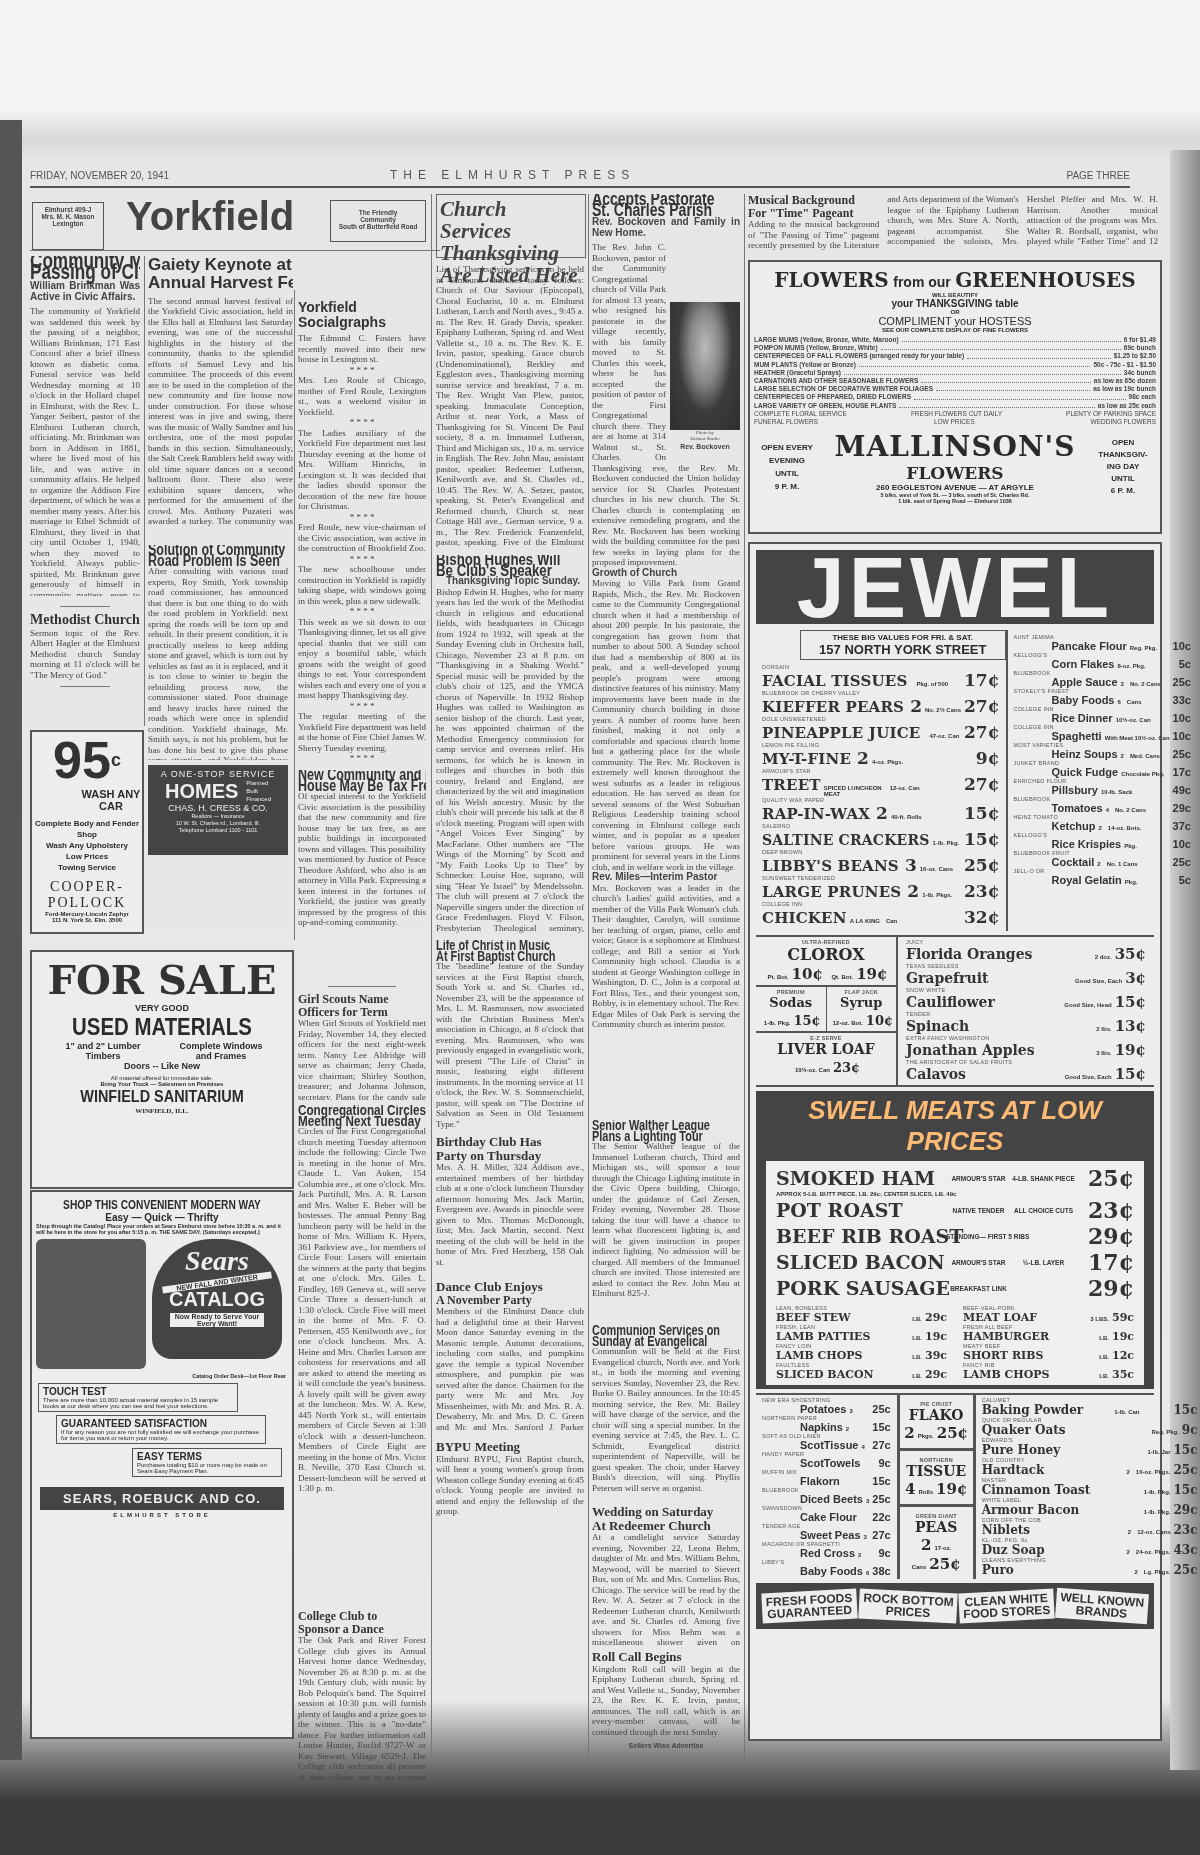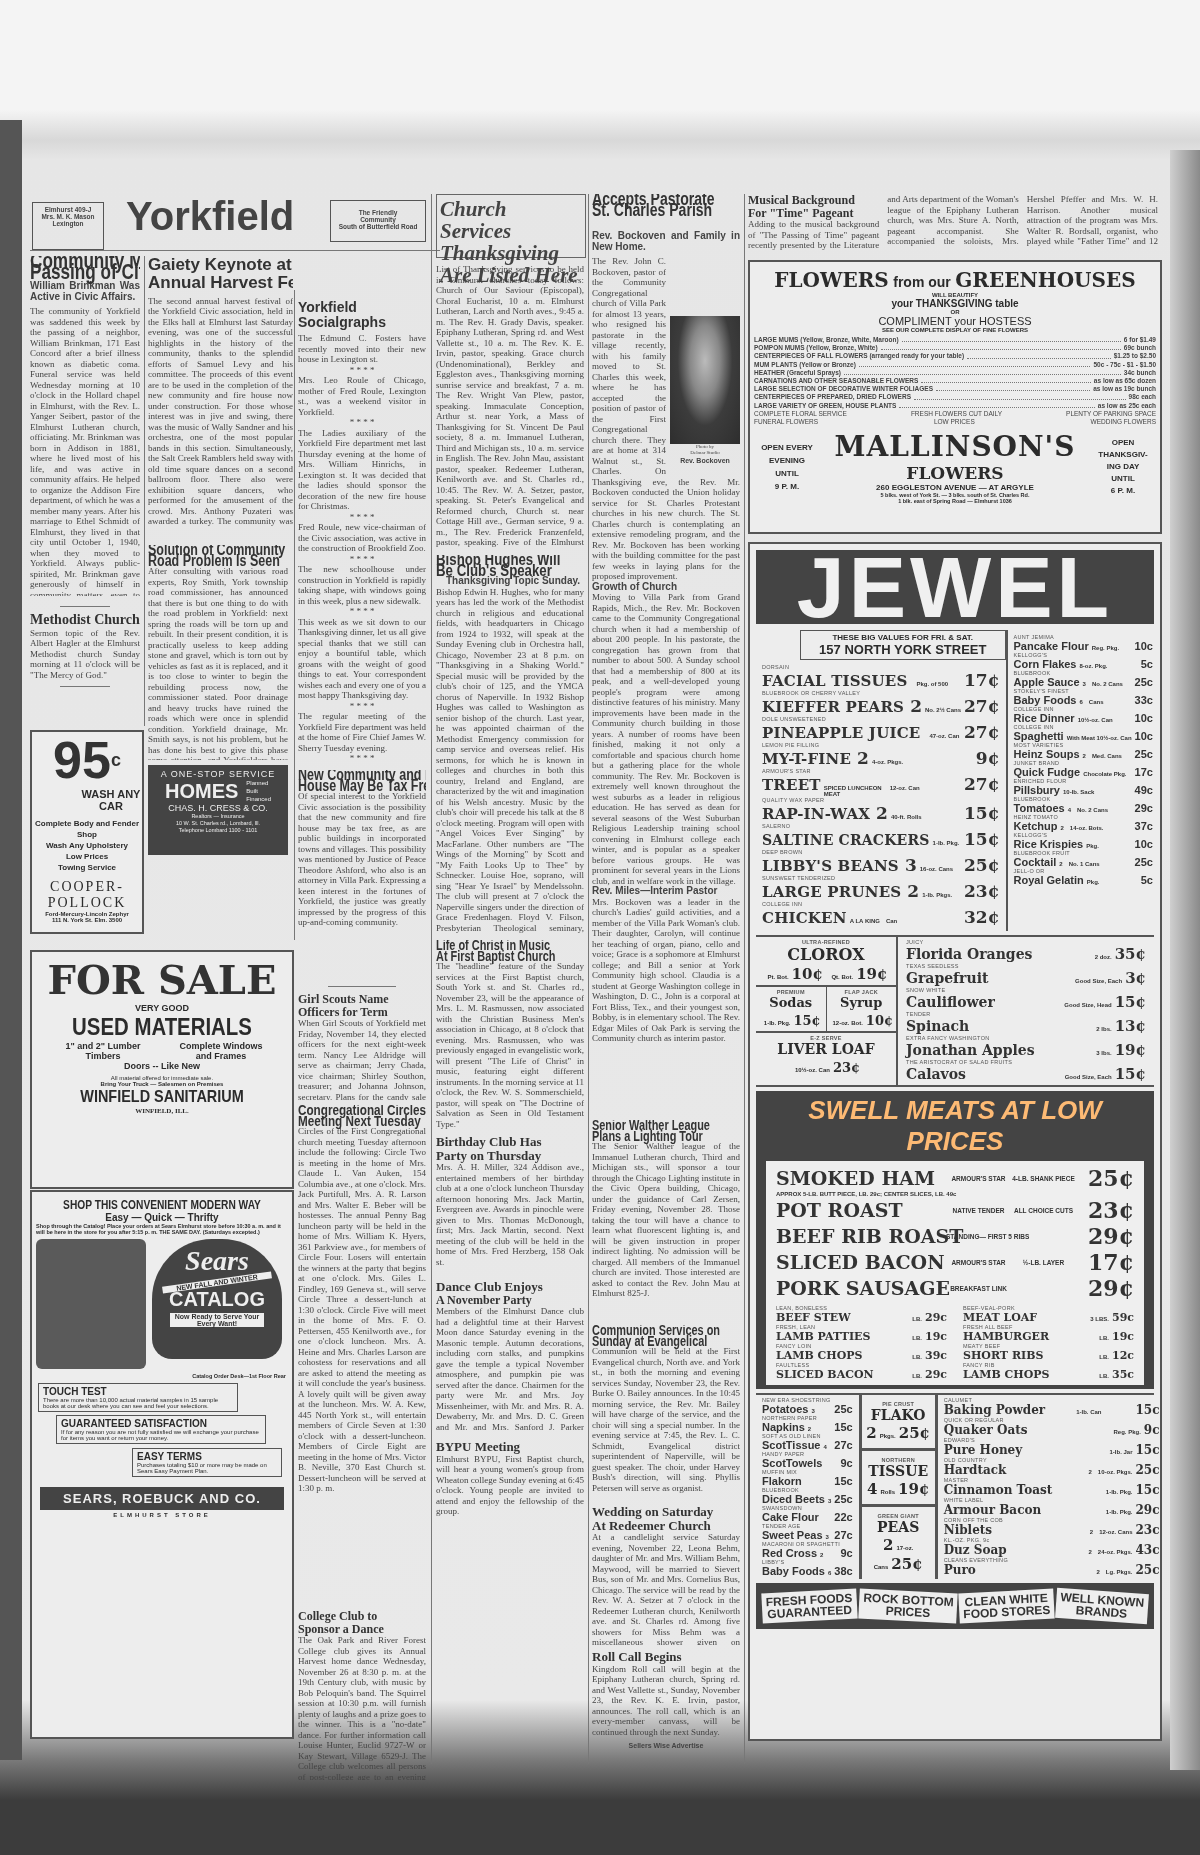--- a/index.html
+++ b/index.html
@@ -23,21 +23,21 @@
   .darkband{background:#444;color:#eee;}
   .yorkfield-title{font-family:"Liberation Sans",sans-serif;font-size:40px;font-weight:bold;color:#444;}
   .smallbox{border:1px solid #555;font-family:"Liberation Sans",sans-serif;font-size:6.5px;text-align:center;font-weight:bold;padding:3px;color:#444;}
   .italic-hl{font-family:"Liberation Serif",serif;font-style:italic;font-weight:bold;font-size:21px;color:#444;line-height:1.05;}
   .jewel-row{display:flex;align-items:baseline;font-family:"DejaVu Serif",serif;font-weight:bold;color:#333;white-space:nowrap;}
   .lbl{font-family:"Liberation Sans",sans-serif;font-size:5.5px;color:#555;letter-spacing:.3px;display:block;line-height:6px;}
   .item-name{font-size:15px;letter-spacing:.2px;}
   .price{margin-left:auto;font-size:17px;}
   .unit{font-family:"Liberation Sans",sans-serif;font-size:6px;margin:0 3px;}
   .qty{font-size:17px;margin-left:6px;}
-  .side-row{display:flex;align-items:baseline;font-family:"Liberation Sans",sans-serif;font-weight:bold;color:#333;white-space:nowrap;font-size:11px;}
+  .side-row{display:flex;align-items:baseline;font-family:"Liberation Sans",sans-serif;font-weight:bold;color:#333;white-space:nowrap;font-size:11px;margin-left:38px;}
   .side-row .p{margin-left:auto;font-size:11px;}
   .flowers-list{font-family:"Liberation Sans",sans-serif;font-size:6.5px;font-weight:bold;line-height:8.2px;color:#444;}
   .flowers-list .fr{display:flex;}
   .flowers-list .fr .dots{flex:1;border-bottom:1px dotted #777;margin:0 3px 2px;}
   .meat-row{display:flex;align-items:center;font-family:"DejaVu Serif",serif;font-weight:bold;color:#333;white-space:nowrap;}
   .meat-row .mn{font-size:19px;width:170px;}
   .meat-row .md{font-family:"Liberation Sans",sans-serif;font-size:6.5px;width:65px;text-align:center;line-height:7px;}
   .meat-row .mp{font-size:22px;margin-left:auto;}
   .small-meat{display:flex;align-items:baseline;font-family:"DejaVu Serif",serif;font-weight:bold;font-size:11px;color:#333;white-space:nowrap;}
   .banner{font-family:"Liberation Sans",sans-serif;font-weight:bold;font-style:italic;}
@@ -45,20 +45,25 @@
 </style>
 </head>
 <body>
 
 <div class="scanbg"></div>
 <div class="spine"></div>
 <div class="rightedge"></div>
 
 <div class="page">
 
+  <div class="abs masthead">
+    <span class="date">FRIDAY, NOVEMBER 20, 1941</span>
+    <span class="paper">THE ELMHURST PRESS</span>
+    <span class="pg">PAGE THREE</span>
+  </div>
 
   <div class="abs" style="left:8px;top:34px;width:410px;height:56px;border-bottom:1px solid #777;">
     <div class="abs smallbox" style="left:2px;top:8px;width:64px;height:40px;">
       <div>Elmhurst 409-J</div>
       <div>Mrs. M. K. Mason</div>
       <div>Lexington</div>
     </div>
     <div class="abs yorkfield-title" style="left:96px;top:0;">Yorkfield</div>
     <div class="abs smallbox" style="left:300px;top:6px;width:96px;height:42px;padding-top:8px;box-sizing:border-box;">
       <div>The Friendly</div>
@@ -253,21 +258,21 @@
     <div>Members of the Elmhurst Dance club had a delightful time at their Harvest Moon dance Saturday evening in the Masonic temple. Autumn decorations, including corn stalks, and pumpkins gave the temple a typical November atmosphere, and pumpkin pie was served after the dance. Chairmen for the party were Mr. and Mrs. Joy Missenheimer, with Mr. and Mrs. R. A. Dewaberry, Mr. and Mrs. D. C. Green and Mr. and Mrs. Sanford J. Parker serving on their committee.</div>
   </div>
   <div class="col" style="left:414px;top:1280px;width:148px;height:80px;">
     <div class="hl" style="font-family:'Liberation Serif',serif;font-size:13px;">BYPU Meeting</div>
     <div>Elmhurst BYPU, First Baptist church, will hear a young women's group from Wheaton college Sunday evening at 6:45 o'clock. Young people are invited to attend and enjoy the fellowship of the group.</div>
   </div>
 
   <div class="col" style="left:570px;top:34px;width:148px;height:920px;">
     <div class="hl-c" style="font-size:18px;">Accepts Pastorate</div>
     <div class="hl-c" style="font-size:18px;">St. Charles Parish</div>
-    <div class="deck" style="margin:16px 0 4px;">Rev. Bockoven and Family in New Home.</div>
+    <div class="deck" style="margin:2px 0 4px;">Rev. Bockoven and Family in New Home.</div>
     <div style="float:right;width:70px;height:150px;margin:60px 0 4px 4px;text-align:center;">
       <div style="width:70px;height:128px;background:radial-gradient(ellipse at 50% 35%,#bbb 0,#888 30%,#3c3c3c 55%,#2e2e2e 100%);"></div>
       <div style="font-size:5px;line-height:6px;">Photo by</div>
       <div style="font-size:5px;line-height:6px;">Delmar Studio</div>
       <div class="deck" style="font-size:7px;">Rev. Bockoven</div>
     </div>
     <div>The Rev. John C. Bockoven, pastor of the Community Congregational church of Villa Park for almost 13 years, who resigned his pastorate in the village recently, with his family moved to St. Charles this week, where he has accepted the position of pastor of the First Congregational church there. They are at home at 314 Walnut st., St. Charles. On Thanksgiving eve, the Rev. Mr. Bockoven conducted the Union holiday service for St. Charles Protestant churches in his new church. The St. Charles church is contemplating an extensive remodeling program, and the Rev. Mr. Bockoven has been working with the building committee for the past few weeks in laying plans for the proposed improvement.</div>
     <div class="deck">Growth of Church</div>
     <div>Moving to Villa Park from Grand Rapids, Mich., the Rev. Mr. Bockoven came to the Community Congregational church when it had a membership of about 200 people. In his pastorate, the congregation has grown from that number to about 500. A Sunday school that had a membership of 800 at its peak, and a well-developed young people's program were among distinctive features of his ministry. Many improvements have been made in the Community church building in those years. A number of rooms have been finished, making it not only a comfortable and spacious church home but a gathering place for the whole community. The Rev. Mr. Bockoven is extremely well known throughout the west suburbs as a leader in religious education. He has served as dean for several seasons of the West Suburban Religious Leadership training school convening in Elmhurst college each winter, and is popular as a speaker before various groups. He was prominent for several years in the Lions club, and in welfare work in the village.</div>
     <div class="deck">Rev. Miles—Interim Pastor</div>

